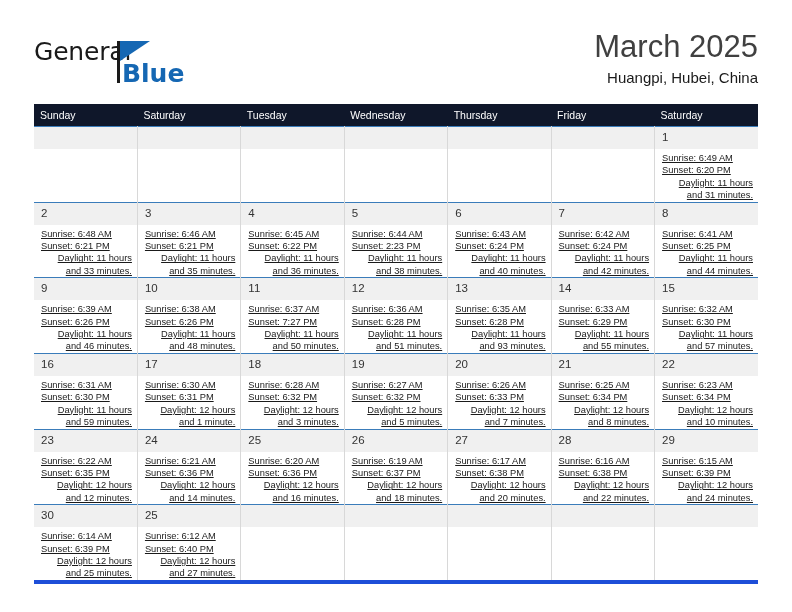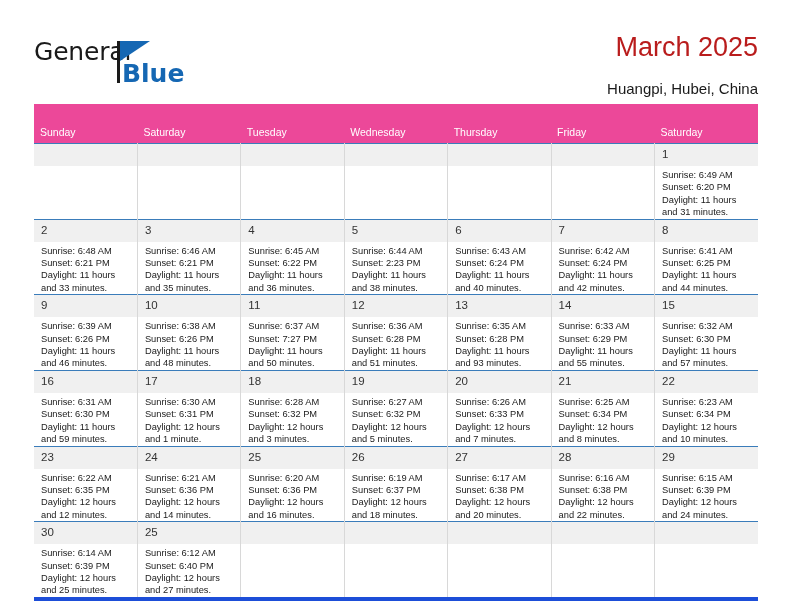--- a/index.html
+++ b/index.html
@@ -76,49 +76,49 @@
     font-weight: bold;
   }
 
   .titles {
     position: absolute;
     right: 0;
     top: 0;
     text-align: right;
   }
   .cal-title {
-    font-size: 27px;
-    color: #b91c1c;
+    font-size: 31px;
+    color: #404040;
     line-height: 34px;
     white-space: nowrap;
   }
   .cal-subtitle {
     font-size: 15px;
     color: #1a1a1a;
     line-height: 22px;
-    margin-top: 14px;
+    margin-top: 3px;
     white-space: nowrap;
   }
 
   
   .cal {
     position: absolute;
     left: 34px;
     top: 104px;
     width: 724px;
     border-collapse: collapse;
     table-layout: fixed;
   }
   .cal th {
-    background: #ec4899;
+    background: #0f172a;
     color: #ffffff;
     font-size: 10.5px;
     font-weight: normal;
     text-align: left;
-    padding: 22px 0 5px 6px;
+    padding: 5px 0 5px 6px;
     height: 12px;
     border: none;
   }
   .cal td {
     vertical-align: top;
     padding: 0;
     height: 72px;
     border-top: 1px solid #3a7cba;
     border-right: 1px solid #d8d8d8;
     background: #ffffff;
@@ -140,23 +140,24 @@
     line-height: 13px;
   }
   .cell-empty .daynum {
     color: transparent;
   }
   .info {
     padding: 3px 5px 0 7px;
     font-size: 9.3px;
     line-height: 12.4px;
     color: #1a1a1a;
+    text-decoration: underline;
   }
   .info div { white-space: nowrap; }
-  .info .daylight { white-space: normal; }
+  .info .daylight { white-space: normal; text-align: right; }
 </style>
 </head>
 <body>
 
 <div class="page">
 
   <div class="header">
 
     <div class="brand">
       <span class="brand-general">General</span>

